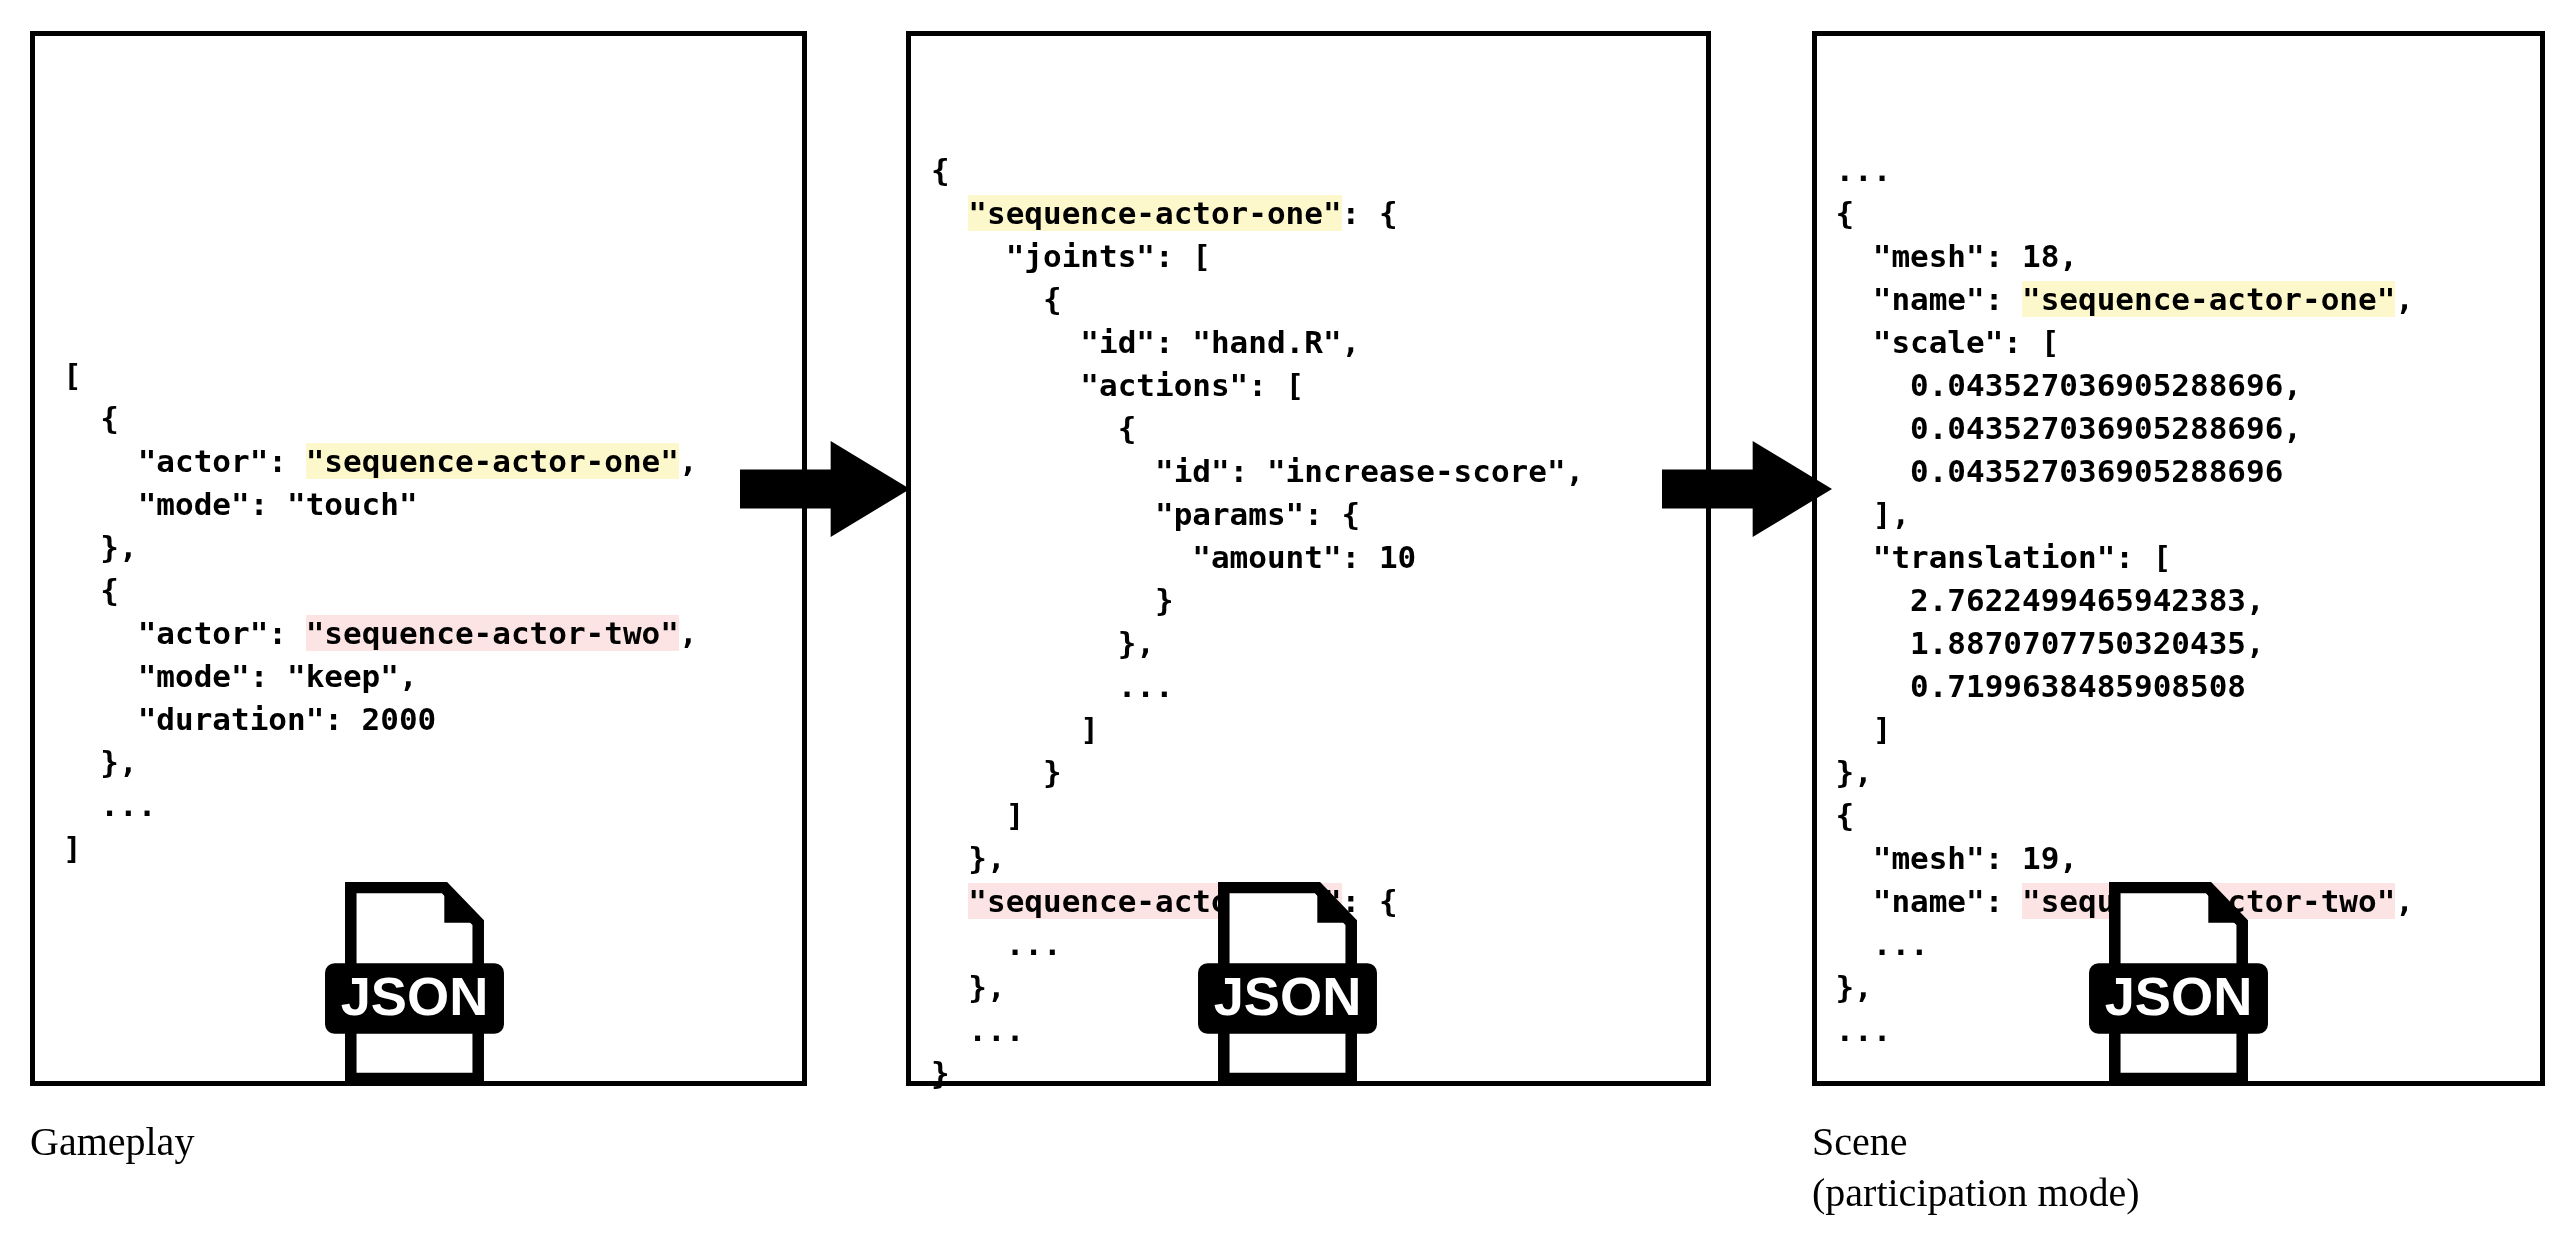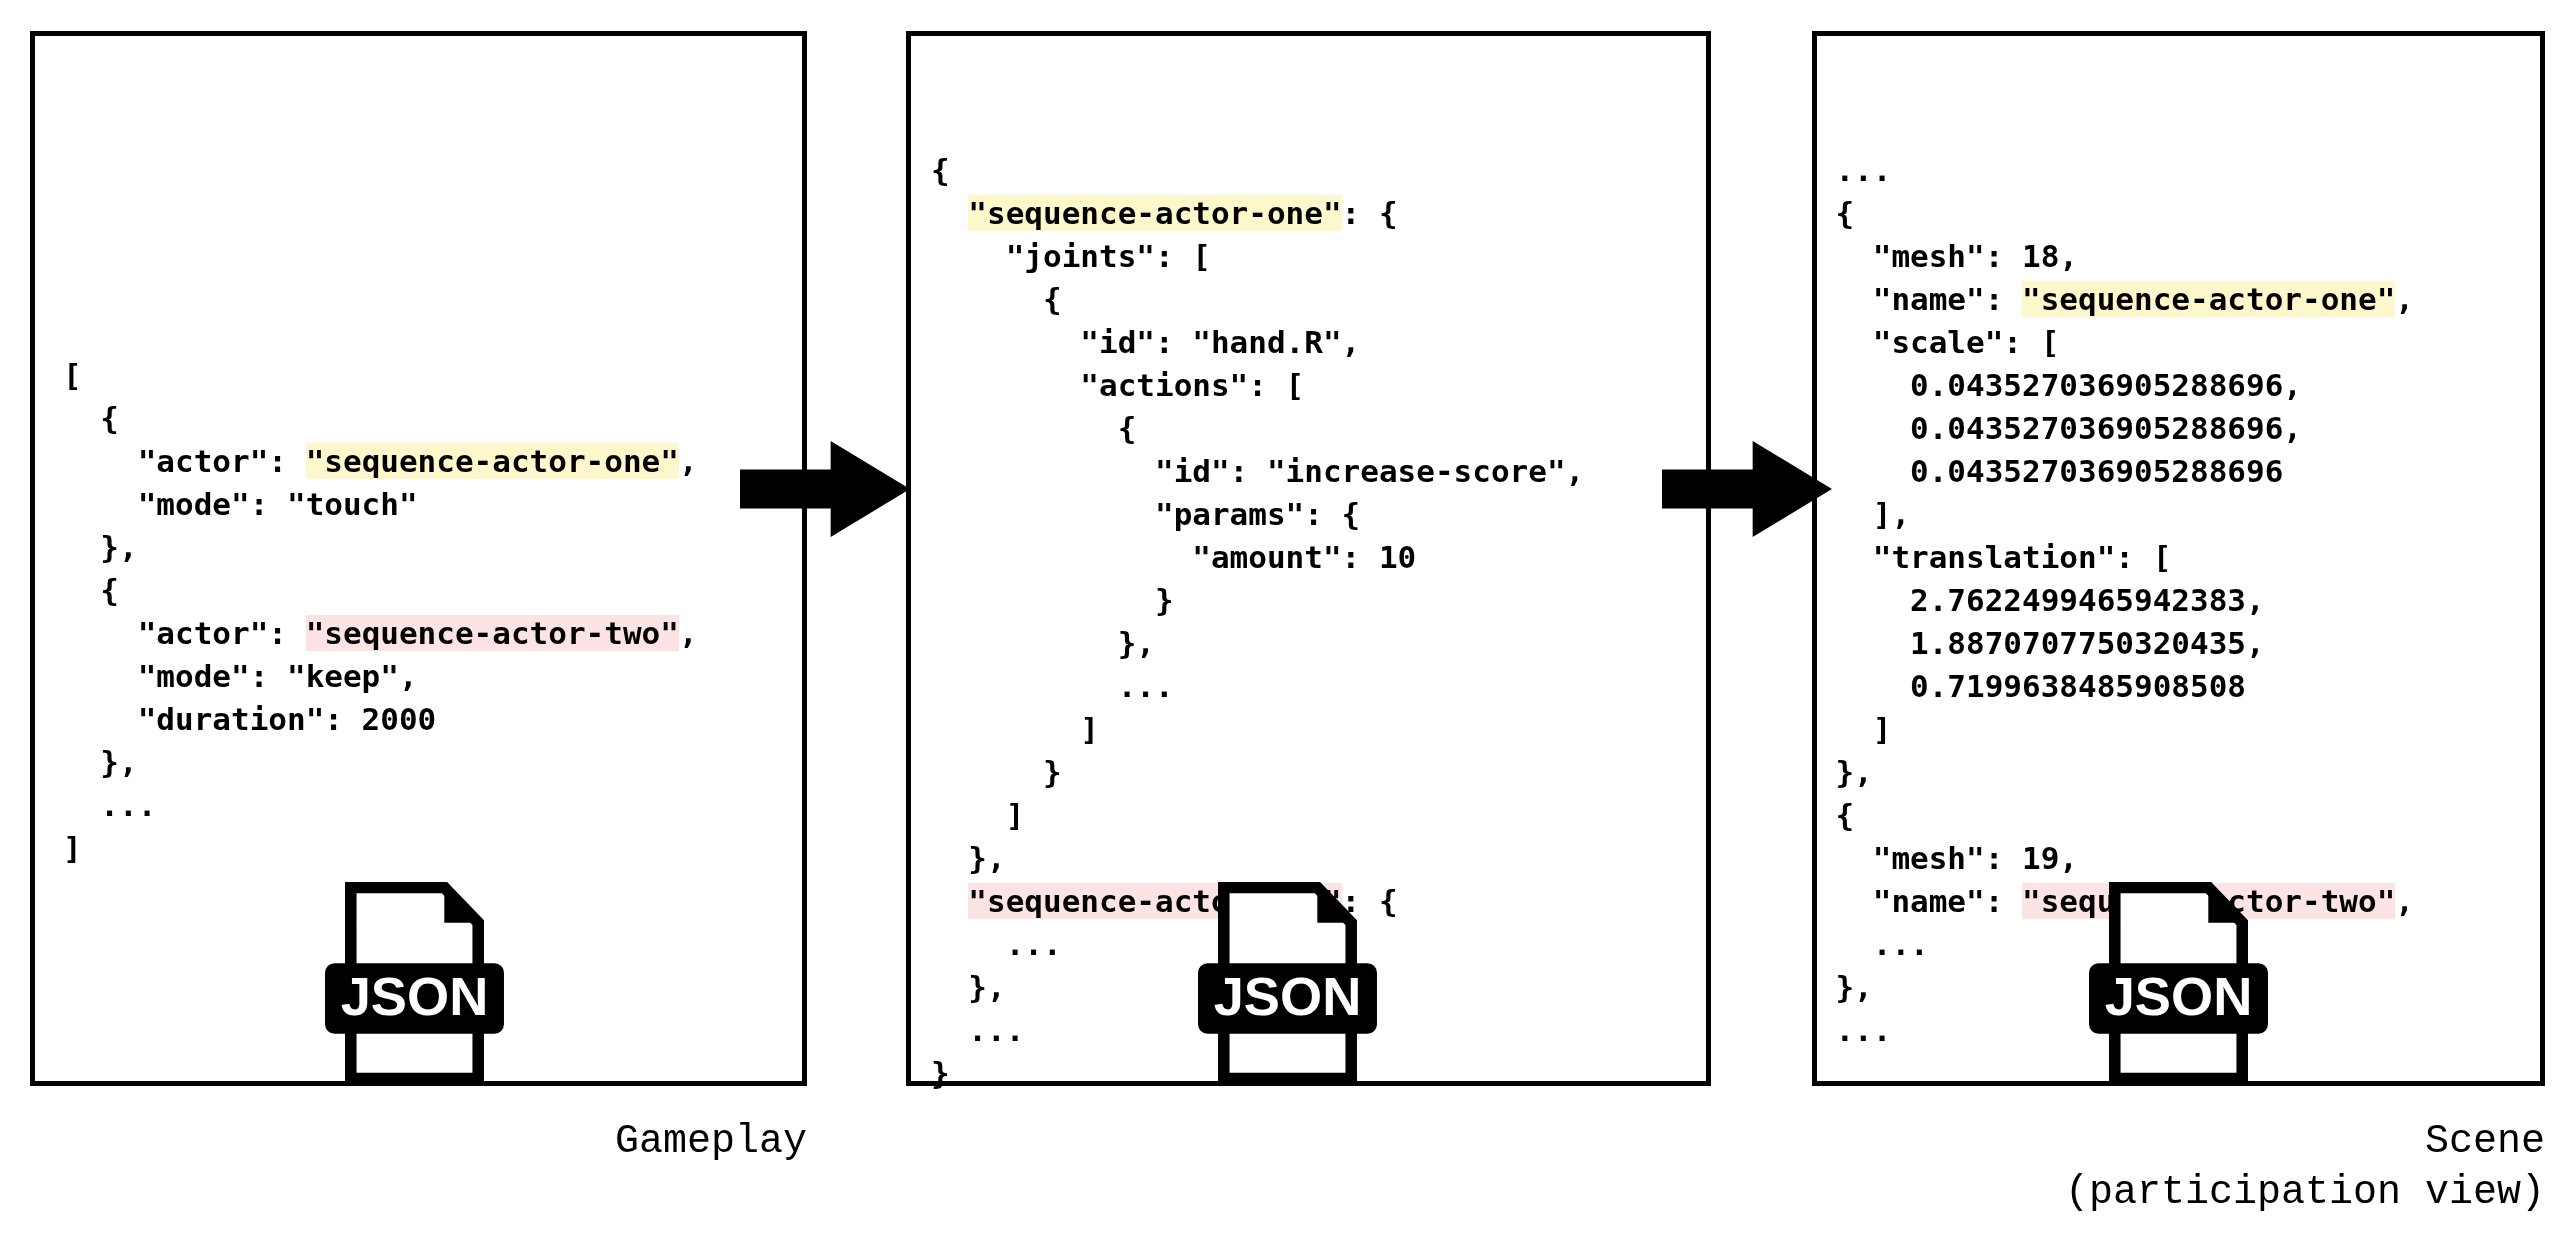--- a/index.html
+++ b/index.html
@@ -66,22 +66,22 @@
     height: 202px;
   }
   #json-icon-1 { left: 321px;  top: 882px; }
   #json-icon-2 { left: 1194px; top: 882px; }
   #json-icon-3 { left: 2085px; top: 882px; }
   .json-icon svg { display: block; width: 100%; height: 100%; }
 
   
   .caption {
     position: absolute;
-    text-align: right;
-    font-family: Liberation Mono, monospace;
+    text-align: left;
+    font-family: Liberation Serif, serif;
     font-size: 40px;
     line-height: 51px;
     color: #000000;
     white-space: pre-line;
   }
   #caption-1 { left: 30px;   top: 1116px; width: 777px; }
   #caption-2 { left: 906px; top: 1116px; width: 805px; }
   #caption-3 { left: 1812px; top: 1116px; width: 733px; }
 </style>
 </head>
@@ -189,16 +189,16 @@
       <path d="M176 8 L226 60 H176 Z" fill="#000000"></path>
       <rect x="0" y="120" width="264" height="104" rx="14" ry="14" fill="#000000"></rect>
       <text x="132" y="196" text-anchor="middle" font-family="Liberation Sans, sans-serif" font-size="80" font-weight="bold" fill="#ffffff">JSON</text>
     </svg>
   </div>
 
   <div class="caption" id="caption-1">Gameplay</div>
 
 
   <div class="caption" id="caption-3">Scene
-(participation view)</div>
+(participation mode)</div>
 
 </div>
 
 
 </body></html>

